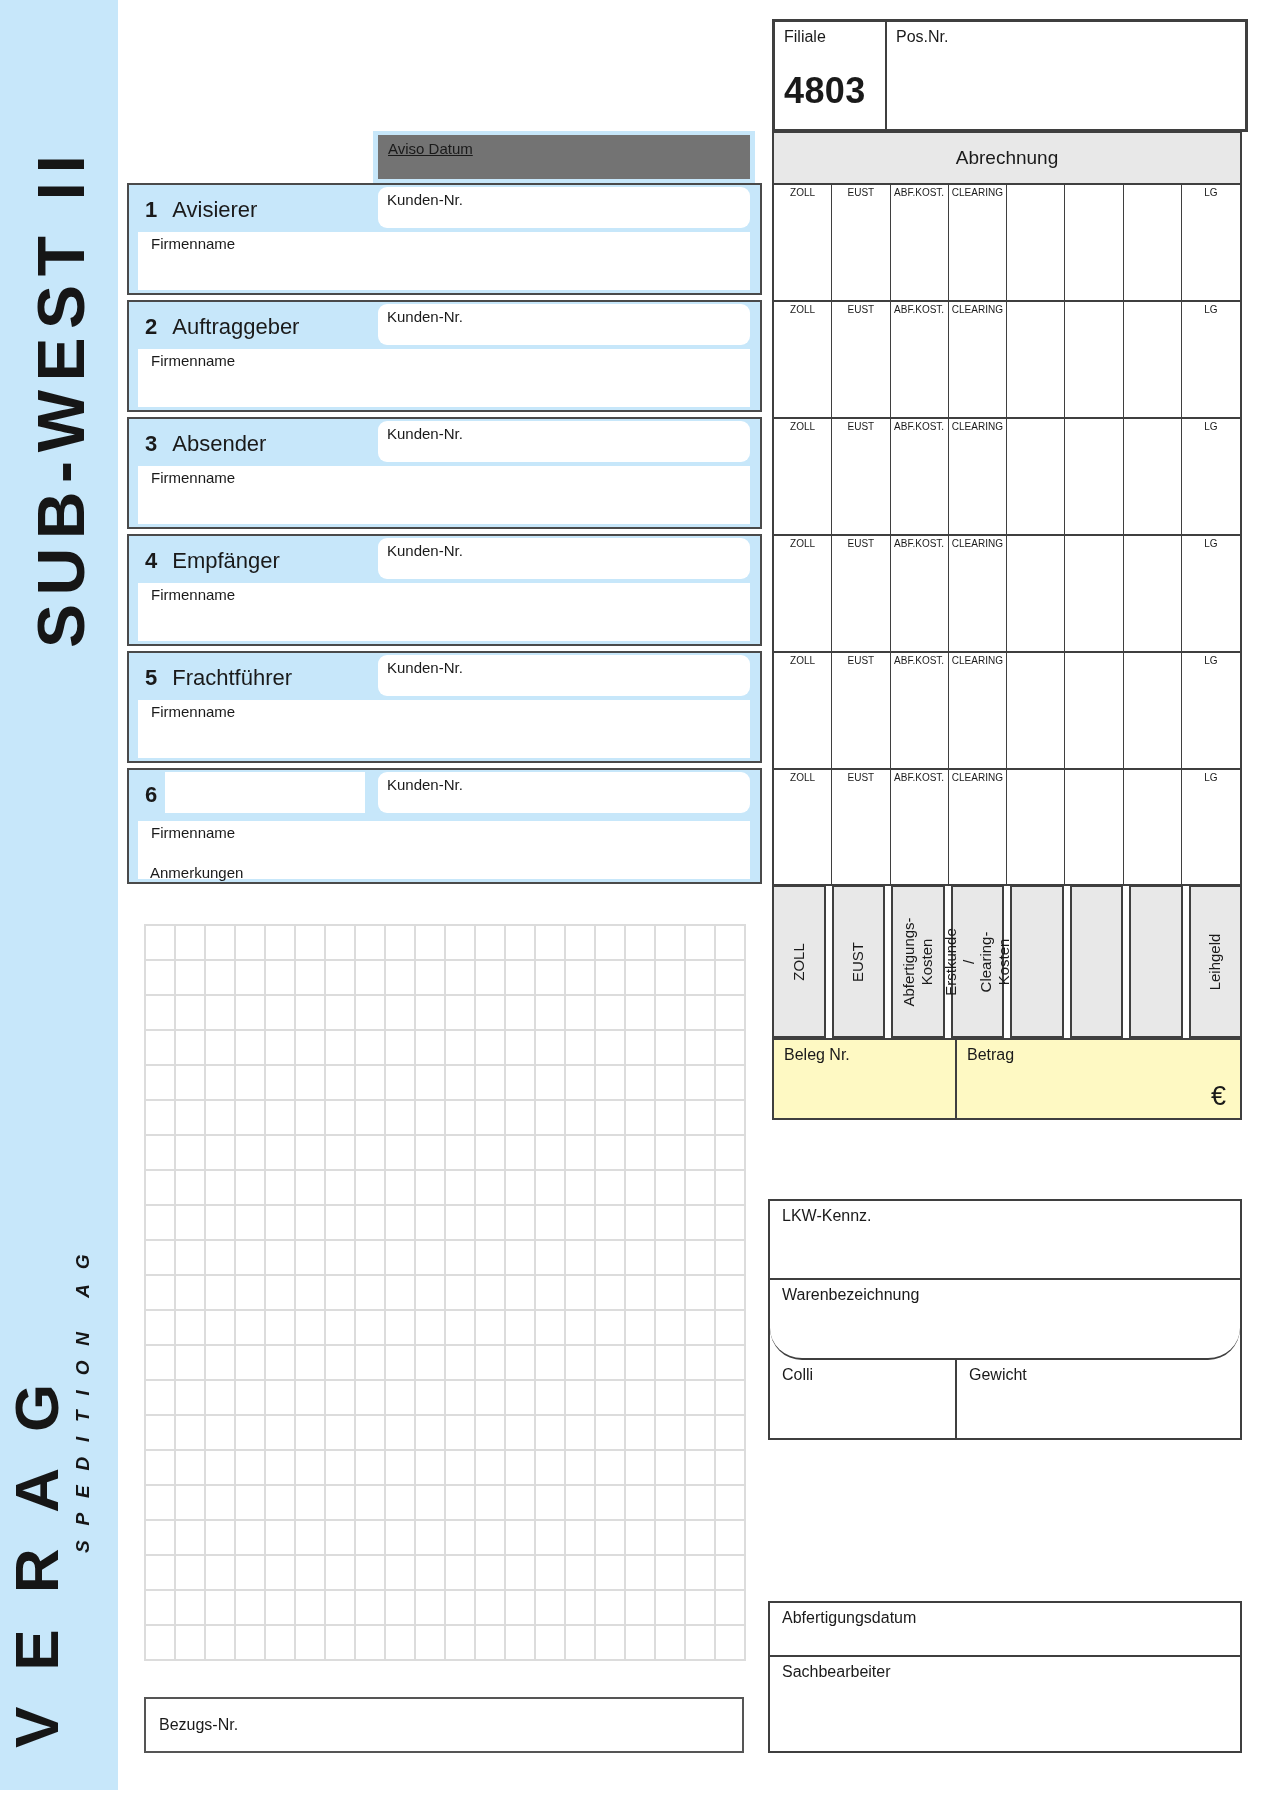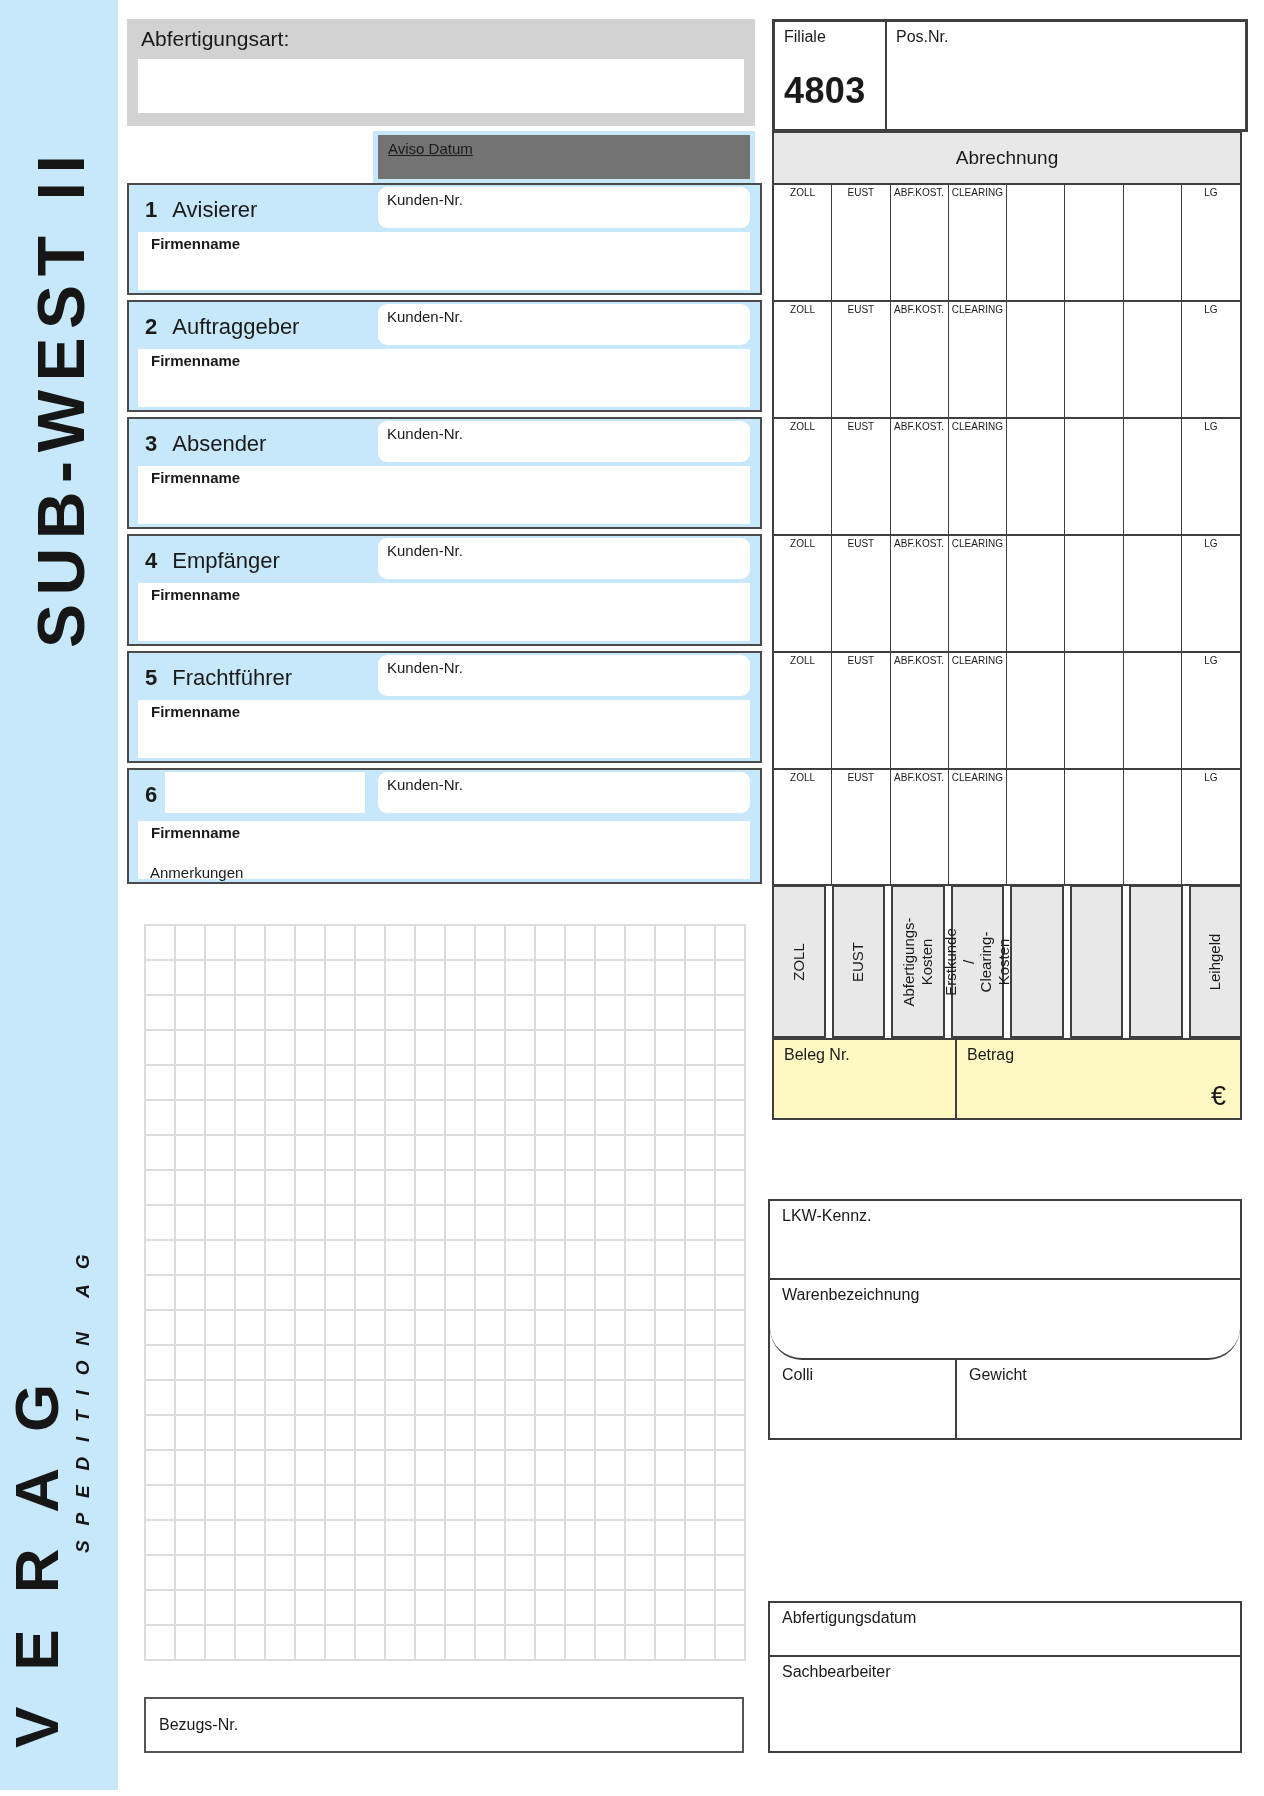--- a/index.html
+++ b/index.html
@@ -34,21 +34,21 @@
   .small-lab{font-size:15px;display:block;padding:5px 10px;}
 
   
   .party{position:absolute;left:127px;width:635px;height:112px;background:#c7e7fa;
         border:2px solid #4a4a4a;box-sizing:border-box;}
   .party-title{position:absolute;left:16px;top:12px;font-size:22px;white-space:nowrap;}
   .party-num{font-weight:bold;margin-right:15px;}
   .kunden-field{position:absolute;left:249px;top:2px;width:372px;height:41px;background:#fff;border-radius:9px;}
   .kunden-field .small-lab{padding:4px 9px;}
   .firma-field{position:absolute;left:9px;top:47px;width:612px;height:58px;background:#fff;}
-  .firma-field .small-lab{padding:3px 13px;font-weight:bold;}
+  .firma-field .small-lab{padding:3px 13px;}
   .party-blank{position:absolute;left:36px;top:2px;width:200px;height:41px;background:#fff;}
 
   
   .abr{position:absolute;left:772px;top:131px;width:470px;border:2px solid #3f3f3f;
         background:#fff;box-sizing:border-box;}
   .abr-head{height:50px;background:#e8e8e8;border-bottom:2px solid #3f3f3f;
         display:flex;align-items:center;justify-content:center;font-size:19px;}
   .abr-row{height:115px;border-bottom:2px solid #3f3f3f;display:grid;grid-template-columns:repeat(8,1fr);}
   .abr-row:last-child{border-bottom:none;height:114px;}
   .abr-cell{border-right:1px solid #3f3f3f;padding-top:2px;text-align:center;
@@ -101,24 +101,20 @@
 <div class="page">
 
   <div class="sidebar">
     <div class="product-rot">SUB-WEST II</div>
     <div class="company-rot">
       <div class="company-main">VERAG</div>
       <div class="company-sub">SPEDITION AG</div>
     </div>
   </div>
 
-  <div class="abf-box">
-    <div class="abf-label">Abfertigungsart:</div>
-    <div class="abf-field"></div>
-  </div>
 
   <div class="filiale-box">
     <div class="filiale-cell">
       <span class="filiale-lab">Filiale</span>
       <span class="filiale-num">4803</span>
     </div>
     <div class="posnr-cell">
       <span class="filiale-lab">Pos.Nr.</span>
     </div>
   </div>

